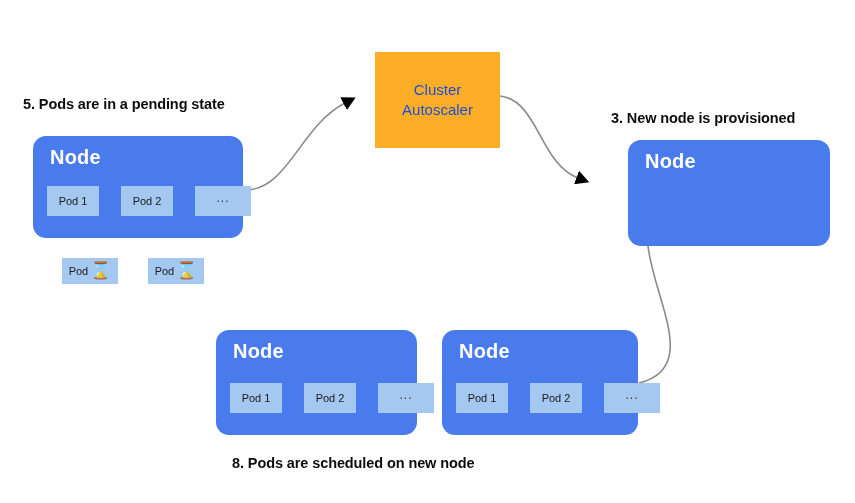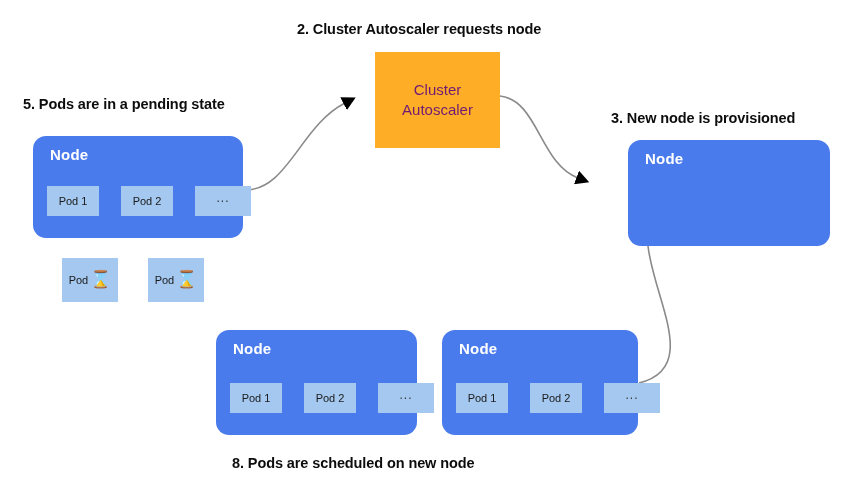--- a/index.html
+++ b/index.html
@@ -27,21 +27,21 @@
     position: absolute;
     background: #4a7bed;
     border-radius: 13px;
     box-sizing: border-box;
   }
   .node-label {
     position: absolute;
     left: 17px;
     top: 10px;
     color: #ffffff;
-    font-size: 15px;
+    font-size: 20px;
     font-weight: bold;
     letter-spacing: 0.2px;
   }
   .pod-row {
     position: absolute;
     left: 14px;
     bottom: 22px;
     display: flex;
     gap: 22px;
   }
@@ -61,35 +61,35 @@
   }
   .pod.dots {
     font-size: 12px;
     letter-spacing: 1px;
     color: #333;
     padding-bottom: 6px;
   }
   .autoscaler {
     position: absolute;
     background: #fdae26;
-    color: #701a75;
+    color: #1d4ed8;
     font-size: 15px;
     line-height: 20px;
     display: flex;
     flex-direction: column;
     align-items: center;
     justify-content: center;
     text-align: center;
     box-sizing: border-box;
   }
   .pending-pod {
     position: absolute;
     background: #a4c8ef;
     width: 56px;
-    height: 44px;
+    height: 26px;
     display: flex;
     align-items: center;
     justify-content: center;
     gap: 2px;
     box-sizing: border-box;
   }
   .pending-pod .plabel {
     font-size: 11px;
     color: #1a1a1a;
   }
@@ -140,21 +140,20 @@
 
   <div class="pending-pod" style="left:62px; top:258px;">
     <span class="plabel">Pod</span>
     <span class="hourglass">⌛</span>
   </div>
   <div class="pending-pod" style="left:148px; top:258px;">
     <span class="plabel">Pod</span>
     <span class="hourglass">⌛</span>
   </div>
 
-  <div class="heading" style="left:297px; top:21px;">2. Cluster Autoscaler requests node</div>
 
   <div class="autoscaler" style="left:375px; top:52px; width:125px; height:96px;">
     <span>Cluster</span>
     <span>Autoscaler</span>
   </div>
 
   <div class="heading" style="left:611px; top:110px;">3. New node is provisioned</div>
 
   <div class="node" style="left:628px; top:140px; width:202px; height:106px;">
     <div class="node-label">Node</div>

